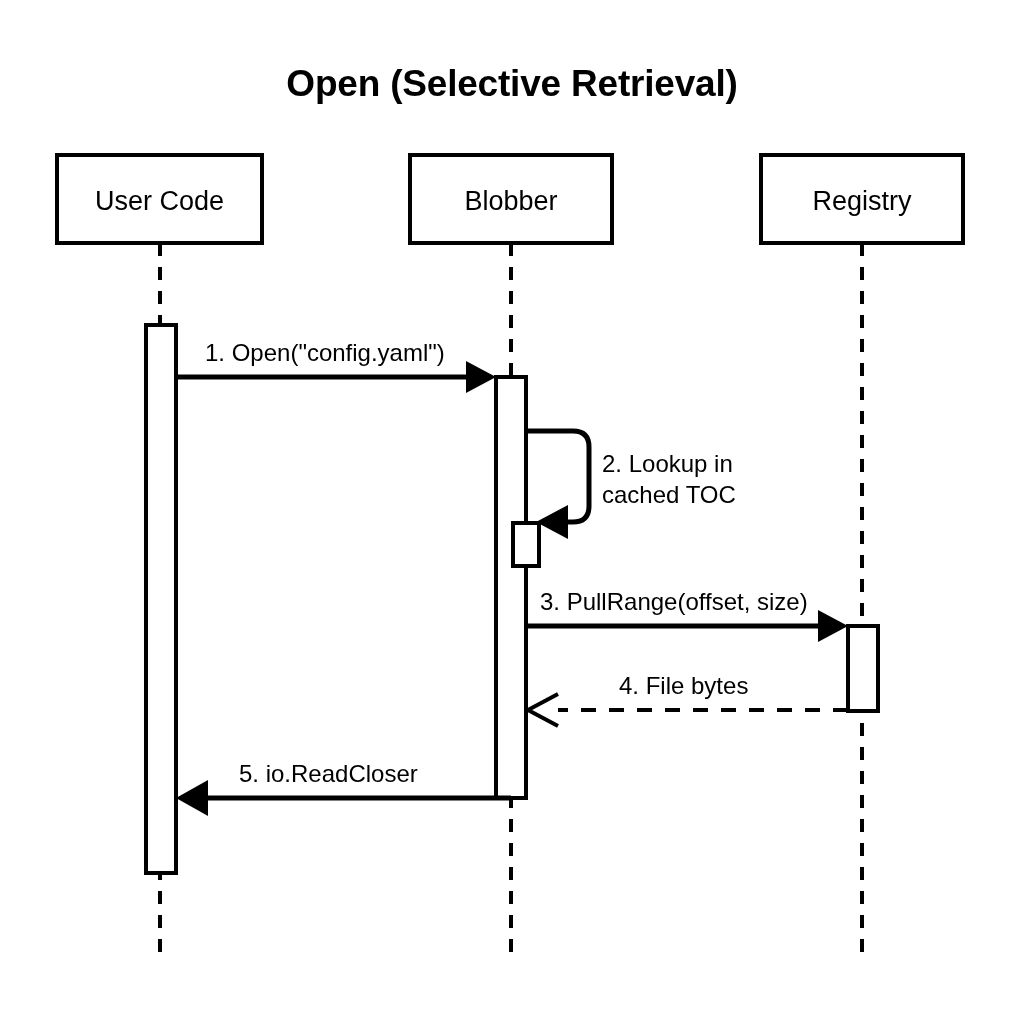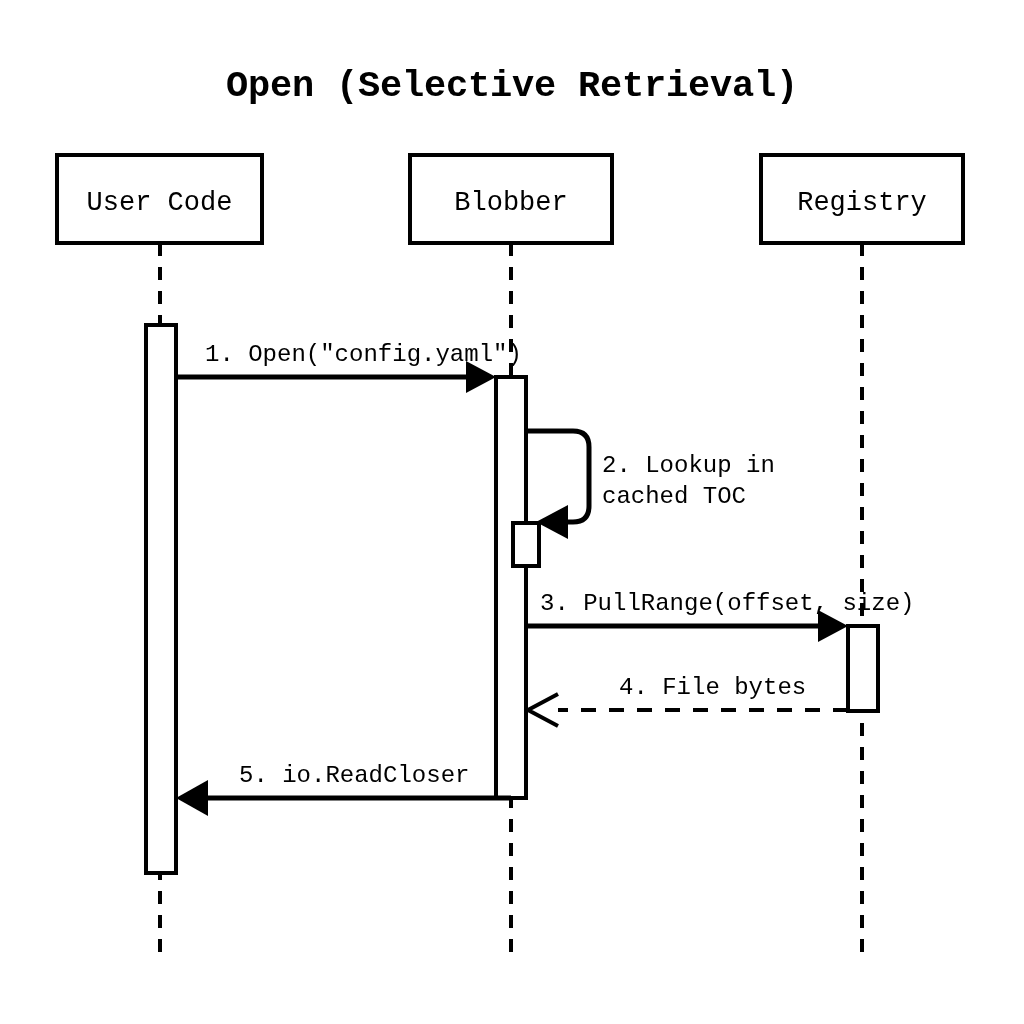--- a/index.html
+++ b/index.html
@@ -12,21 +12,20 @@
     height: 1024px;
     font-family: "Liberation Sans", sans-serif;
     color: #000000;
     overflow: hidden;
   }
   #diagram-root {
     position: relative;
     width: 1024px;
     height: 1024px;
     background: #ffffff;
-    font-family: Liberation Mono, monospace;
   }
   #seq-svg {
     position: absolute;
     top: 0;
     left: 0;
     width: 1024px;
     height: 1024px;
   }
   .diagram-title {
     font-size: 37px;

